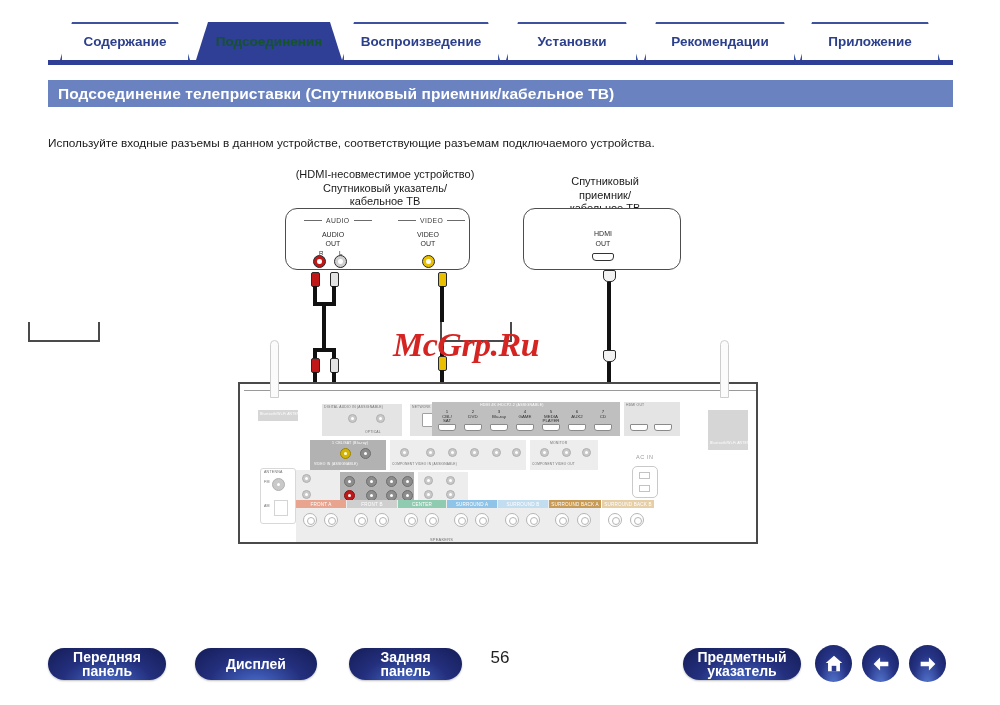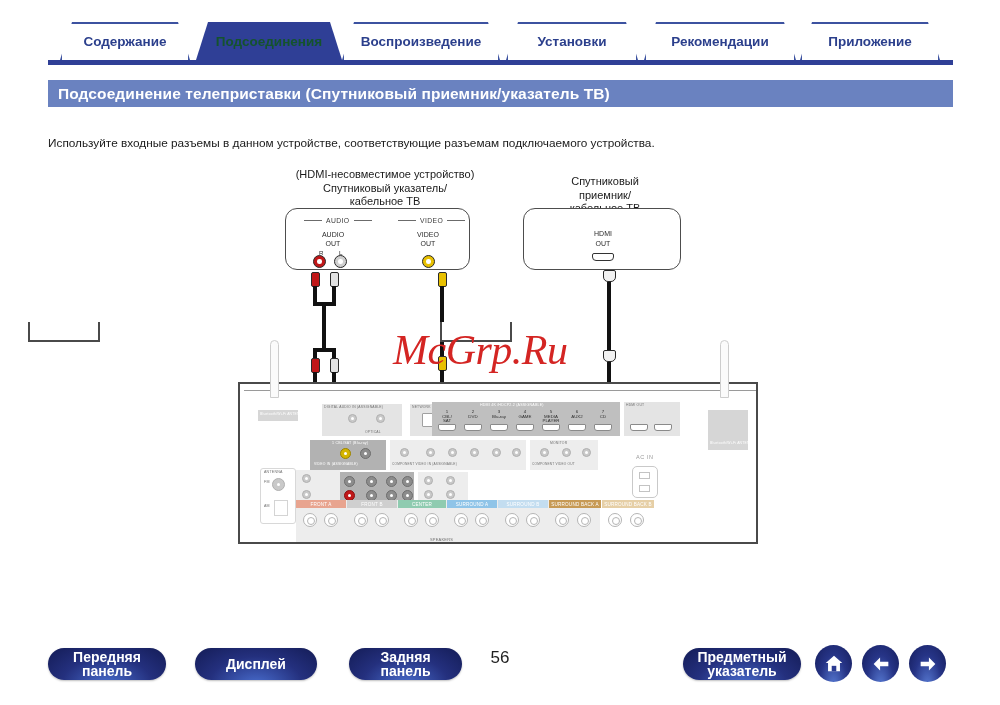--- a/index.html
+++ b/index.html
@@ -347,22 +347,22 @@
     border: 1.2px solid #c3c3c3;
     background: #fff;
   }
 
   
   #watermark {
     position: absolute;
     left: 393px; top: 328px;
     font-family: "Liberation Serif", serif;
     font-style: italic;
-    font-size: 42px;
-    font-weight: normal;
+    font-size: 34px;
+    font-weight: bold;
     color: #d42523;
     letter-spacing: -0.5px;
     z-index: 40;
     pointer-events: none;
   }
 
   
   #bottomnav {
     position: absolute;
     left: 0; top: 640px;
@@ -430,21 +430,21 @@
       <div class="tab-shape"></div>
       <span class="tab-label">Рекомендации</span>
     </div>
     <div class="tab" style="left:800px;width:140px;">
       <div class="tab-shape"></div>
       <span class="tab-label">Приложение</span>
     </div>
   </div>
   <div id="tab-underline"></div>
 
-  <div id="section-title">Подсоединение телеприставки (Спутниковый приемник/указатель ТВ)</div>
+  <div id="section-title">Подсоединение телеприставки (Спутниковый приемник/кабельное ТВ)</div>
 
   <div class="body-line" id="body-line-2">Используйте входные разъемы в данном устройстве, соответствующие разъемам подключаемого устройства.</div>
 
   <div id="diagram">
 
     <div class="dev-caption" id="cap-left">
       <div>(HDMI-несовместимое устройство)</div>
       <div>Спутниковый указатель/</div>
       <div>кабельное ТВ</div>
     </div>

